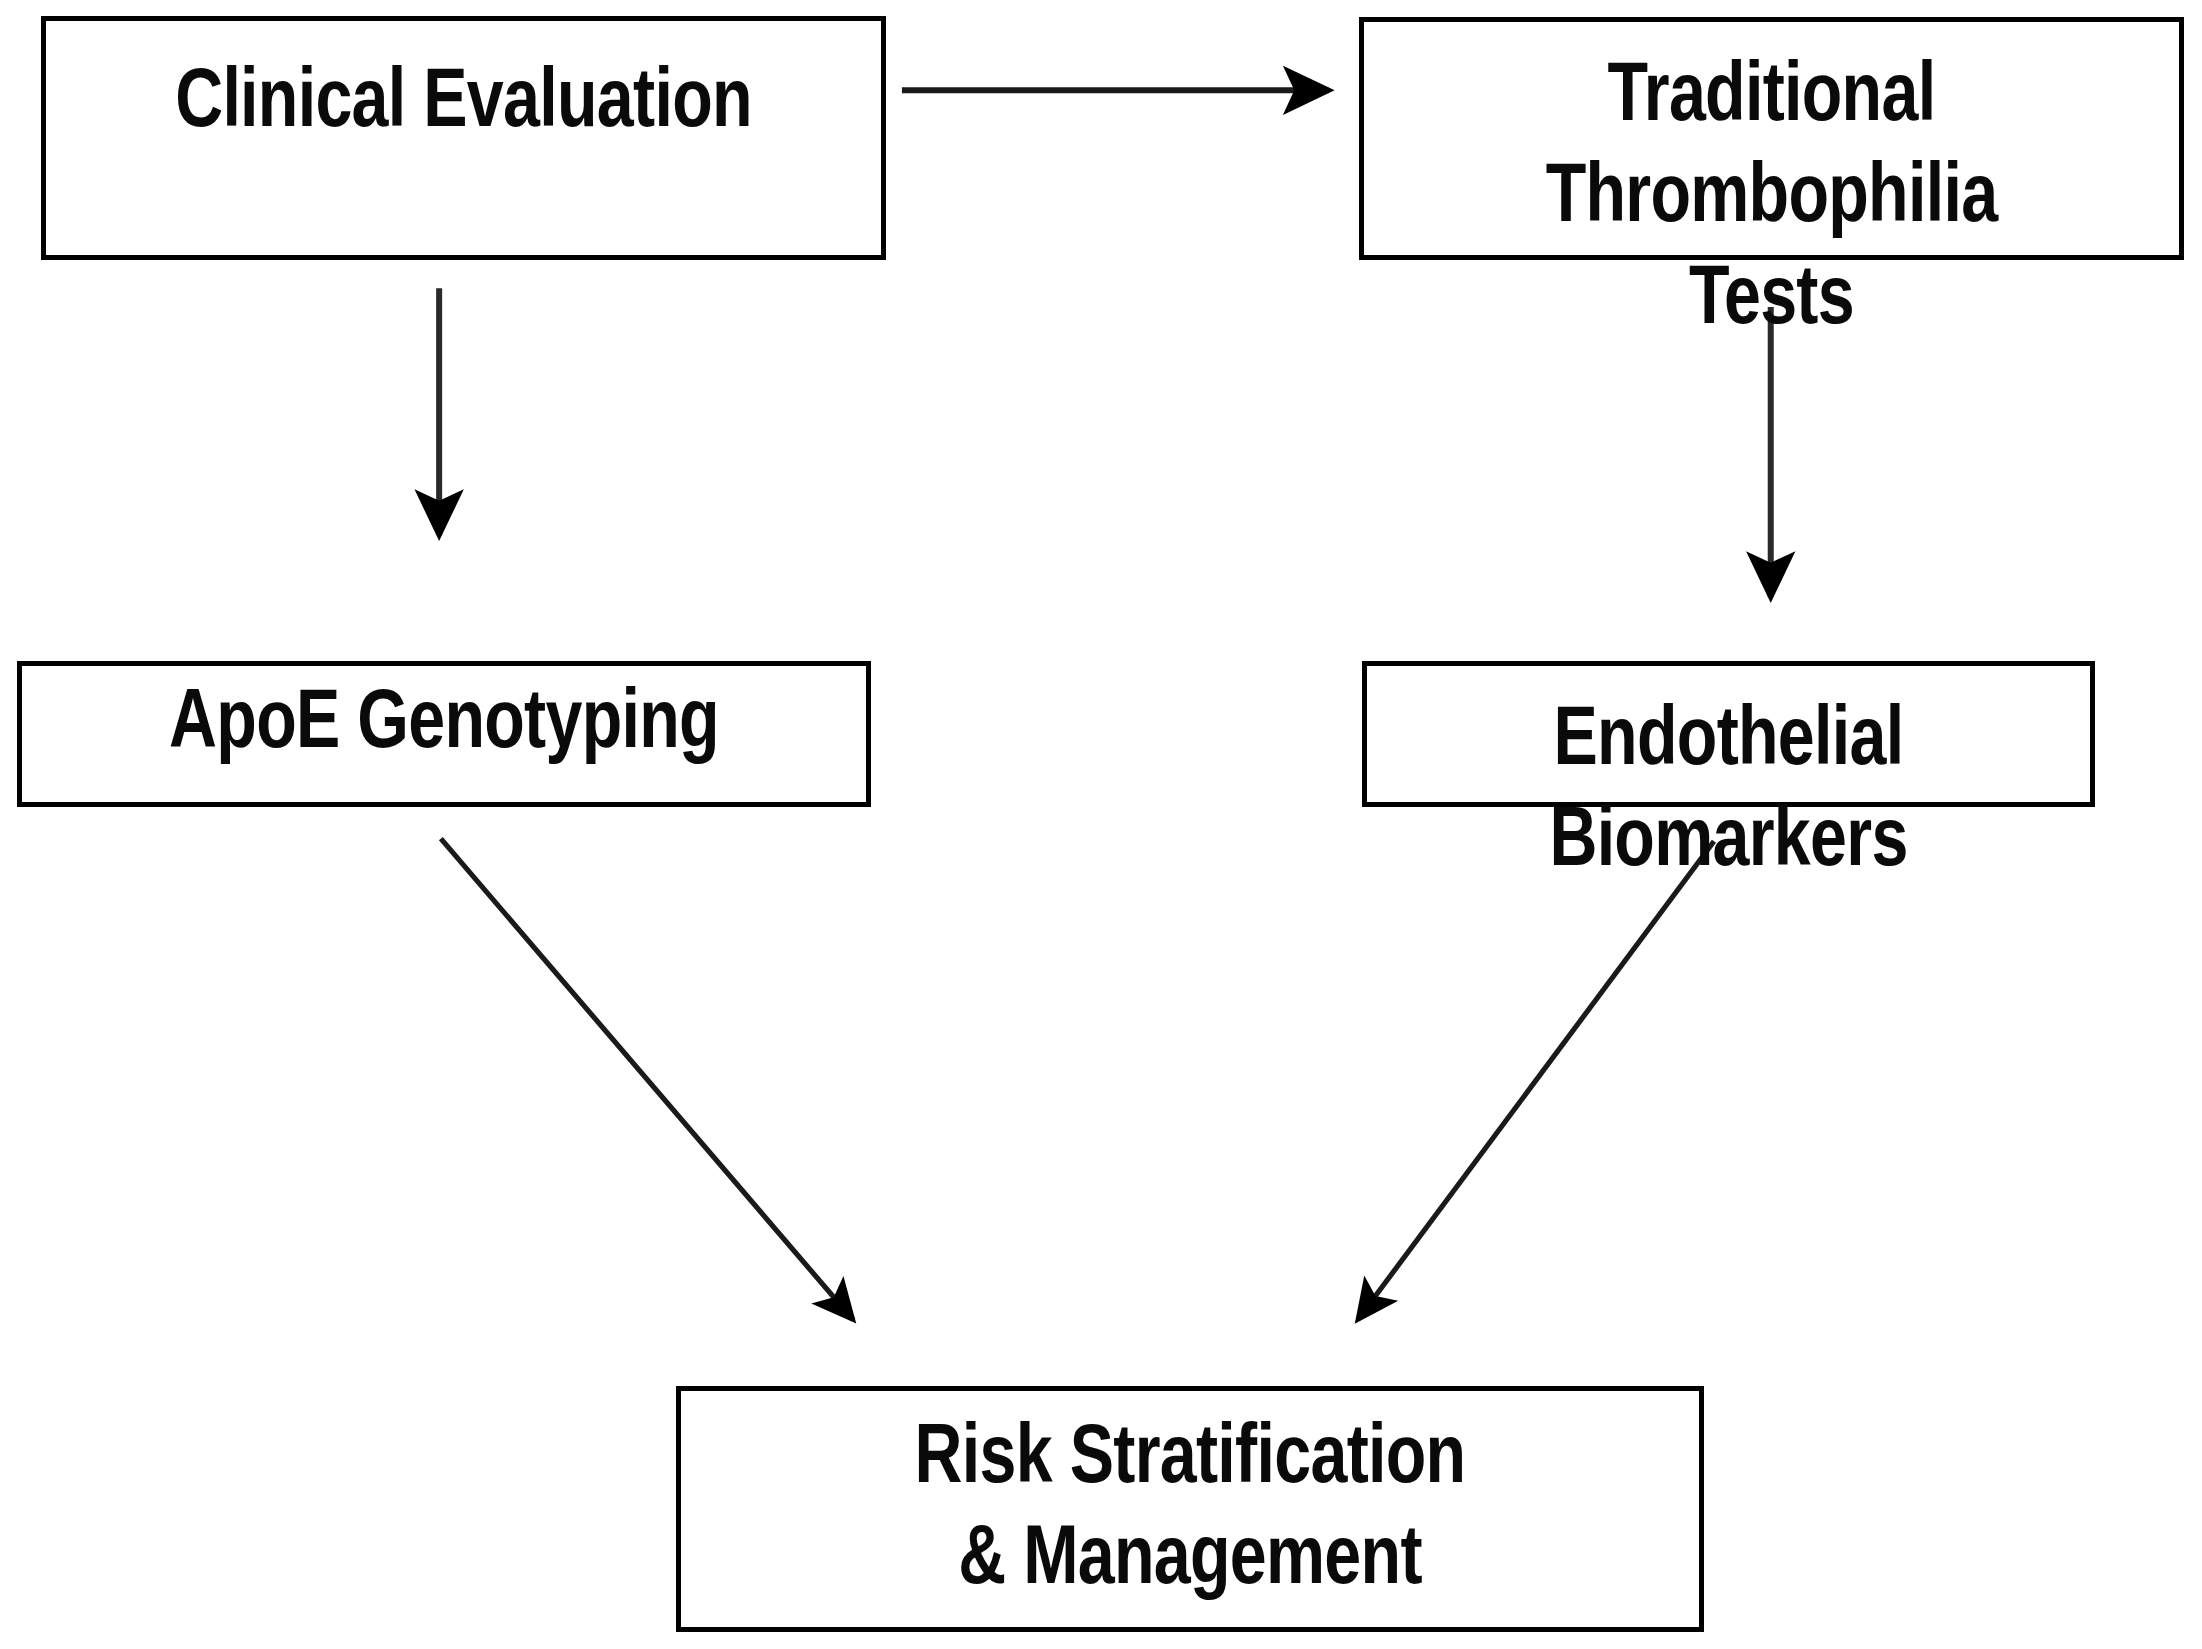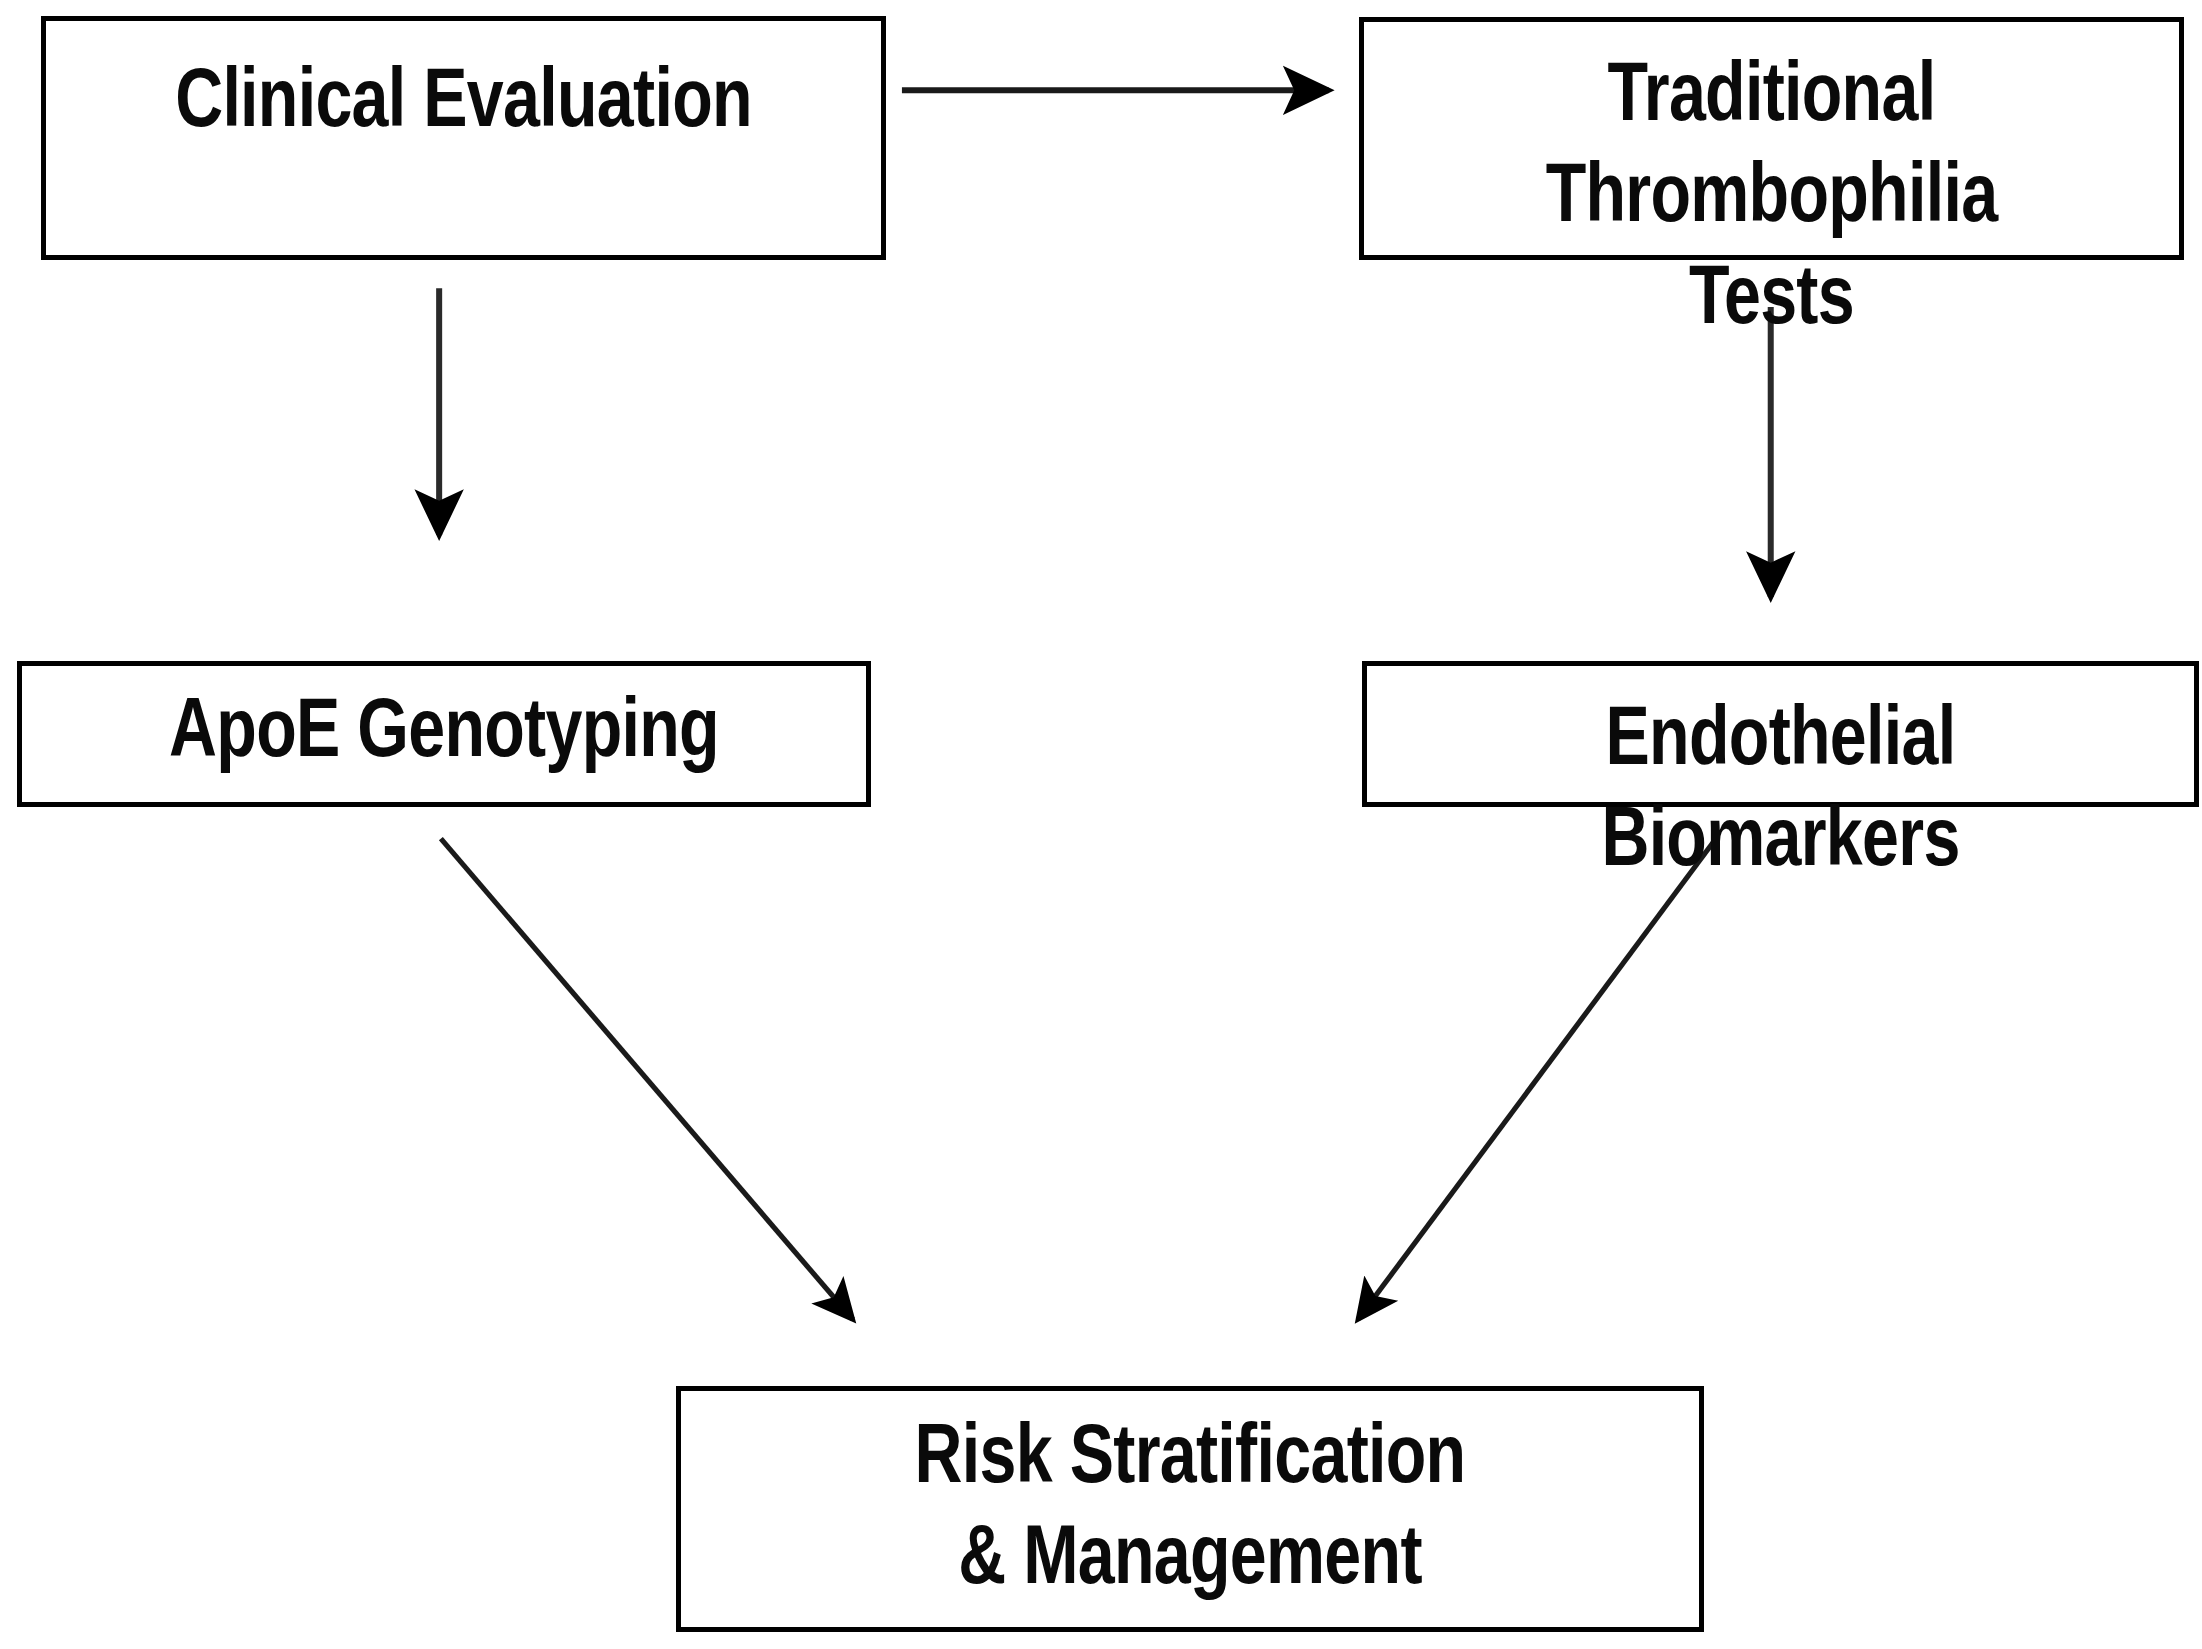--- a/index.html
+++ b/index.html
@@ -45,24 +45,24 @@
     left: 17px; top: 15.5px; width: 845px; height: 244px;
     padding-top: 26px;
     margin-left: 24px;
   }
   #node-traditional-thrombophilia-tests {
     left: 1359px; top: 17px; width: 825px; height: 243px;
     padding-top: 19px;
   }
   #node-apoe-genotyping {
     left: 17px; top: 661px; width: 854px; height: 146px;
-    padding-top: 11px;
+    padding-top: 2px;
   }
   #node-endothelial-biomarkers {
-    left: 1362px; top: 661px; width: 837px; height: 146px;
+    left: 1362px; top: 661px; width: 733px; height: 146px;
     padding-top: 19px;
   }
   #node-risk-stratification {
     left: 676px; top: 1386px; width: 1028px; height: 246px;
     padding-top: 12px;
   }
   #arrow-layer {
     position: absolute;
     left: 0; top: 0;
     width: 2203px;

